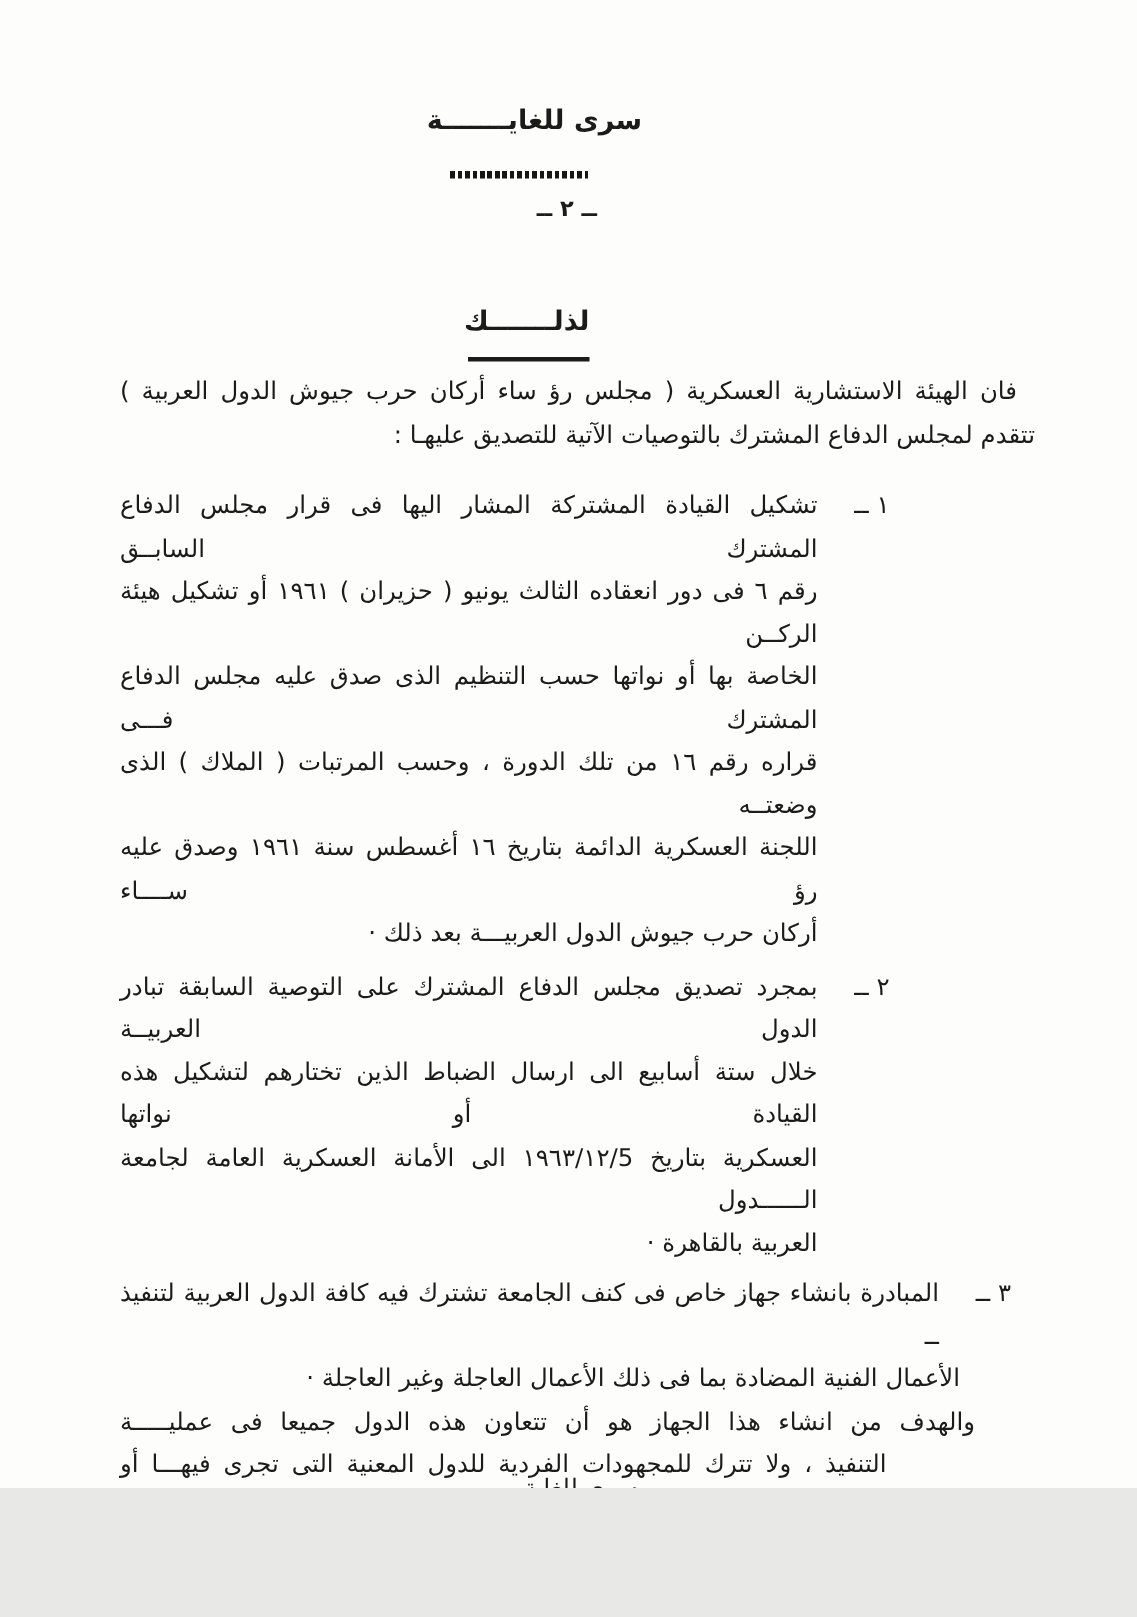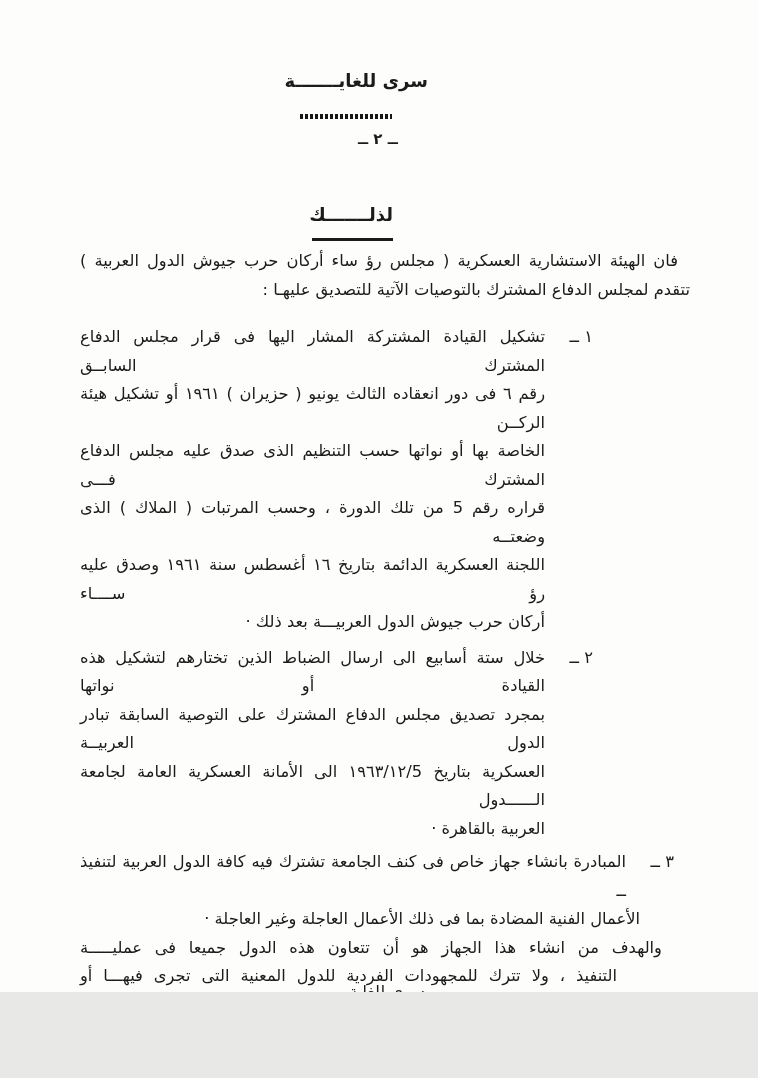--- a/index.html
+++ b/index.html
@@ -52,22 +52,22 @@
 
   .item { display:flex; }
   .item-num { flex:none; width:36px; margin-left:12px; white-space:nowrap; }
   .item-lines { flex:1; min-width:0; }
   .item-1, .item-2 { margin-right:97px; }
   .item-1 { margin-top:19px; }
   .item-2 { margin-top:7px; }
   .item-3 { margin-top:5px; margin-right:16px; }
   .item-3 .item-lines .line:nth-child(2) { margin-right:-14px; }
 
-  .para-a .line:nth-child(1) { margin-right:28px; }
-  .para-a .line:nth-child(2) { margin-right:73px; }
+  .para-a .line:nth-child(1) { margin-right:40px; }
+  .para-a .line:nth-child(2) { margin-right:99px; }
   .para-a .line:nth-child(3) { margin-right:36px; }
   .para-b .line:nth-child(1) { margin-right:27px; }
   .para-b .line:nth-child(4) { margin-right:113px; }
 
   
   .cls-bottom {
     position:absolute; top:982px; right:333px;
     font-size:16px; white-space:nowrap;
   }
   .dots-bottom {
@@ -99,31 +99,31 @@
         <div class="line">فان الهيئة الاستشارية العسكرية ( مجلس رؤ ساء أركان حرب جيوش الدول العربية )</div>
         <div class="line">تتقدم لمجلس الدفاع المشترك بالتوصيات الآتية للتصديق عليهـا :</div>
       </div>
 
     <div class="item item-1">
       <div class="item-num">١ ــ</div>
       <div class="item-lines lines">
           <div class="line">تشكيل القيادة المشتركة المشار اليها فى قرار مجلس الدفاع المشترك السابــق</div>
           <div class="line">رقم ٦ فى دور انعقاده الثالث يونيو ( حزيران ) ١٩٦١ أو تشكيل هيئة الركــن</div>
           <div class="line">الخاصة بها أو نواتها حسب التنظيم الذى صدق عليه مجلس الدفاع المشترك فـــى</div>
-          <div class="line">قراره رقم 5 من تلك الدورة ، وحسب المرتبات ( الملاك ) الذى وضعتــه</div>
+          <div class="line">قراره رقم ١٦ من تلك الدورة ، وحسب المرتبات ( الملاك ) الذى وضعتــه</div>
           <div class="line">اللجنة العسكرية الدائمة بتاريخ ١٦ أغسطس سنة ١٩٦١ وصدق عليه رؤ ســــاء</div>
           <div class="line">أركان حرب جيوش الدول العربيـــة بعد ذلك ·</div>
         </div>
     </div>
 
     <div class="item item-2">
       <div class="item-num">٢ ــ</div>
       <div class="item-lines lines">
+          <div class="line">بمجرد تصديق مجلس الدفاع المشترك على التوصية السابقة تبادر الدول العربيــة</div>
           <div class="line">خلال ستة أسابيع الى ارسال الضباط الذين تختارهم لتشكيل هذه القيادة أو نواتها</div>
-          <div class="line">بمجرد تصديق مجلس الدفاع المشترك على التوصية السابقة تبادر الدول العربيــة</div>
           <div class="line">العسكرية بتاريخ ١٩٦٣/١٢/5 الى الأمانة العسكرية العامة لجامعة الــــــدول</div>
           <div class="line">العربية بالقاهرة ·</div>
         </div>
     </div>
 
     <div class="item item-3">
       <div class="item-num">٣ ــ</div>
       <div class="item-lines lines">
           <div class="line">المبادرة بانشاء جهاز خاص فى كنف الجامعة تشترك فيه كافة الدول العربية لتنفيذ ــ</div>
           <div class="line">الأعمال الفنية المضادة بما فى ذلك الأعمال العاجلة وغير العاجلة ·</div>

